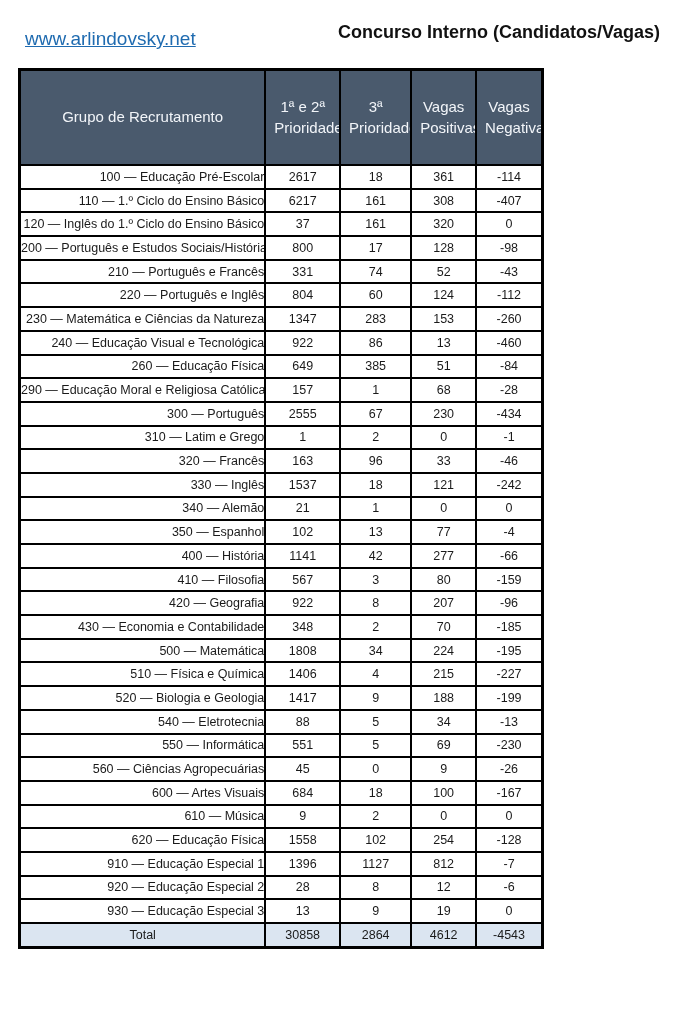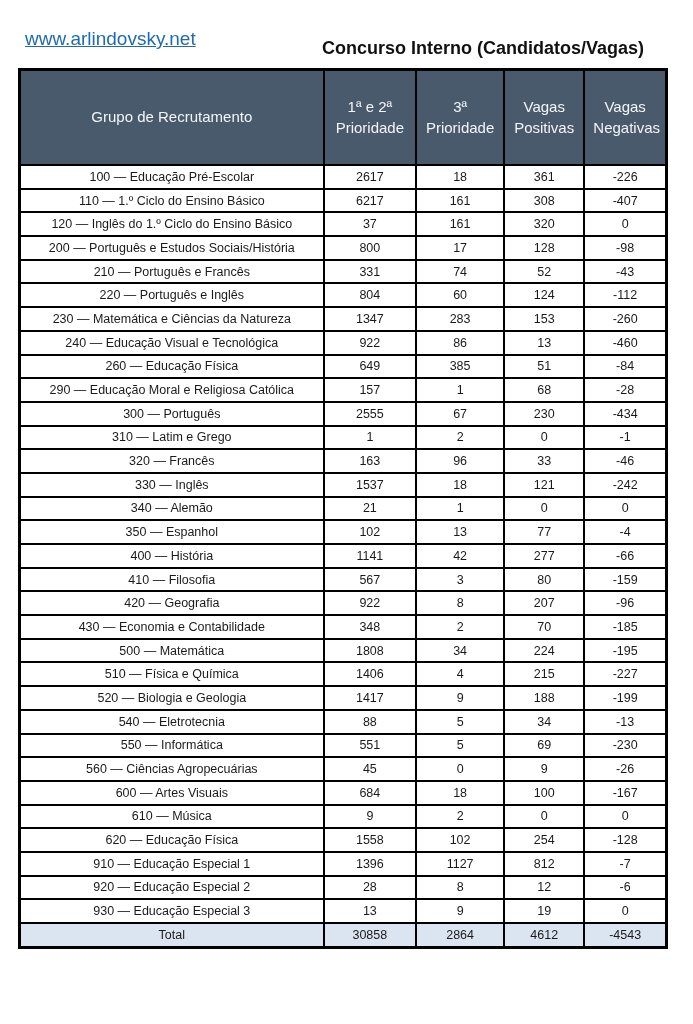--- a/index.html
+++ b/index.html
@@ -10,44 +10,44 @@
   }
   html,body{margin:0;padding:0;background:#fff;}
   body{width:693px;height:1024px;font-family:"Liberation Sans",sans-serif;}
   .page{position:relative;width:693px;height:1024px;background:#ffffff;overflow:hidden;}
 
   .site-link{
     position:absolute;left:25px;top:28px;
     font-size:19px;color:var(--link);text-decoration:underline;cursor:pointer;
   }
   .doc-title{
-    position:absolute;right:33px;top:22px;margin:16px;
+    position:absolute;right:33px;top:22px;margin:0;
     font-size:18px;font-weight:bold;color:#111;
     font-family:"Liberation Sans",sans-serif;white-space:nowrap;
   }
 
   table.data{
-    position:absolute;left:18px;top:68px;width:650px;
+    position:absolute;left:18px;top:68px;width:526px;
     border-collapse:collapse;table-layout:fixed;
     border:3px solid #000;
     padding-left:12px;
   }
   table.data th, table.data td{border:2px solid #000;overflow:hidden;white-space:nowrap;}
 
   table.data th{
     background:var(--header-bg);color:#f2f5f9;
     font-weight:normal;font-size:15px;line-height:1.35;
     height:93px;vertical-align:middle;text-align:center;
     padding:0 8px;white-space:normal;
   }
   table.data td{
     height:21.7px;font-size:12.5px;color:#1a1a1a;
     padding:0;vertical-align:middle;background:#fff;
   }
-  td.c-label{text-align:center;padding-left:5px;}
+  td.c-label{text-align:right;padding-left:5px;}
   td.c-num{text-align:center;}
   td.hl{background:var(--green);}
   tfoot td{background:var(--blue) !important;}
   tfoot td.t-label{text-align:center;}
 </style>
 </head>
 <body>
 
 <div class="page">
 
@@ -71,21 +71,21 @@
         <th>Vagas Positivas</th>
         <th>Vagas Negativas</th>
       </tr>
     </thead>
     <tbody>
         <tr>
     <td class="c-label">100 — Educação Pré-Escolar</td>
     <td class="c-num">2617</td>
     <td class="c-num">18</td>
     <td class="c-num">361</td>
-    <td class="c-num">-226</td>
+    <td class="c-num">-114</td>
   </tr>
         <tr>
     <td class="c-label">110 — 1.º Ciclo do Ensino Básico</td>
     <td class="c-num">6217</td>
     <td class="c-num">161</td>
     <td class="c-num">308</td>
     <td class="c-num">-407</td>
   </tr>
         <tr>
     <td class="c-label">120 — Inglês do 1.º Ciclo do Ensino Básico</td>

